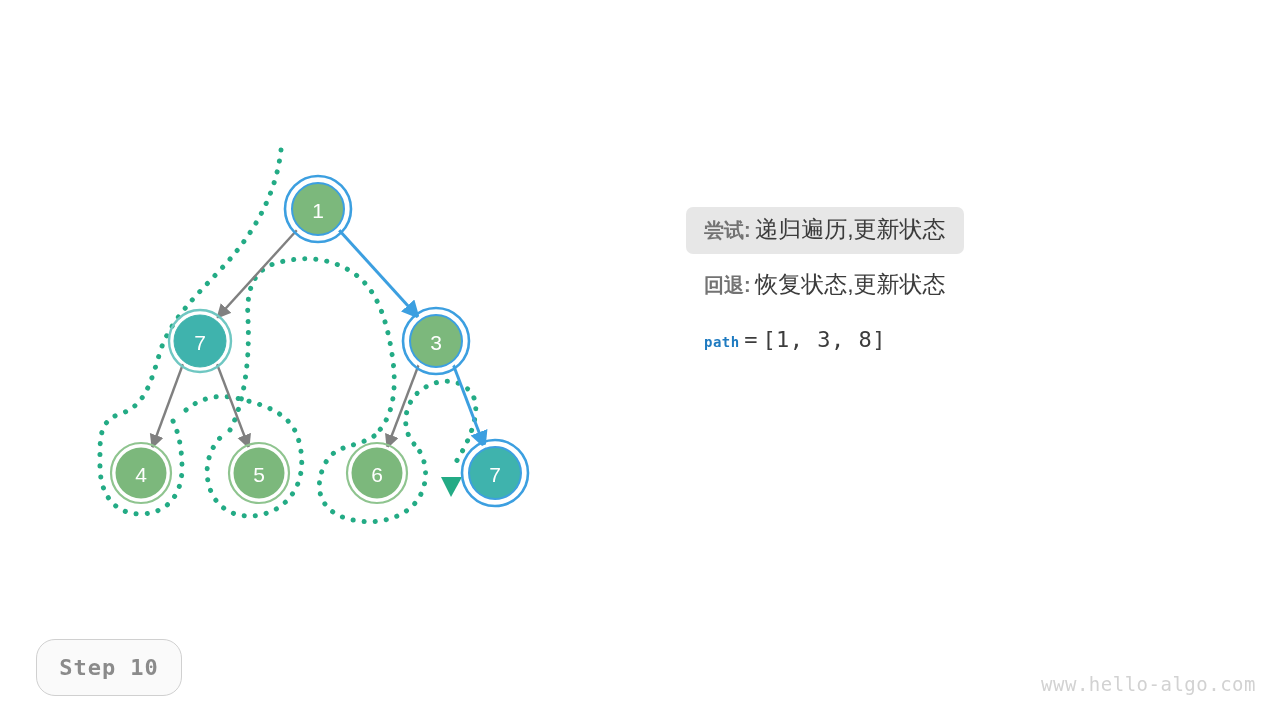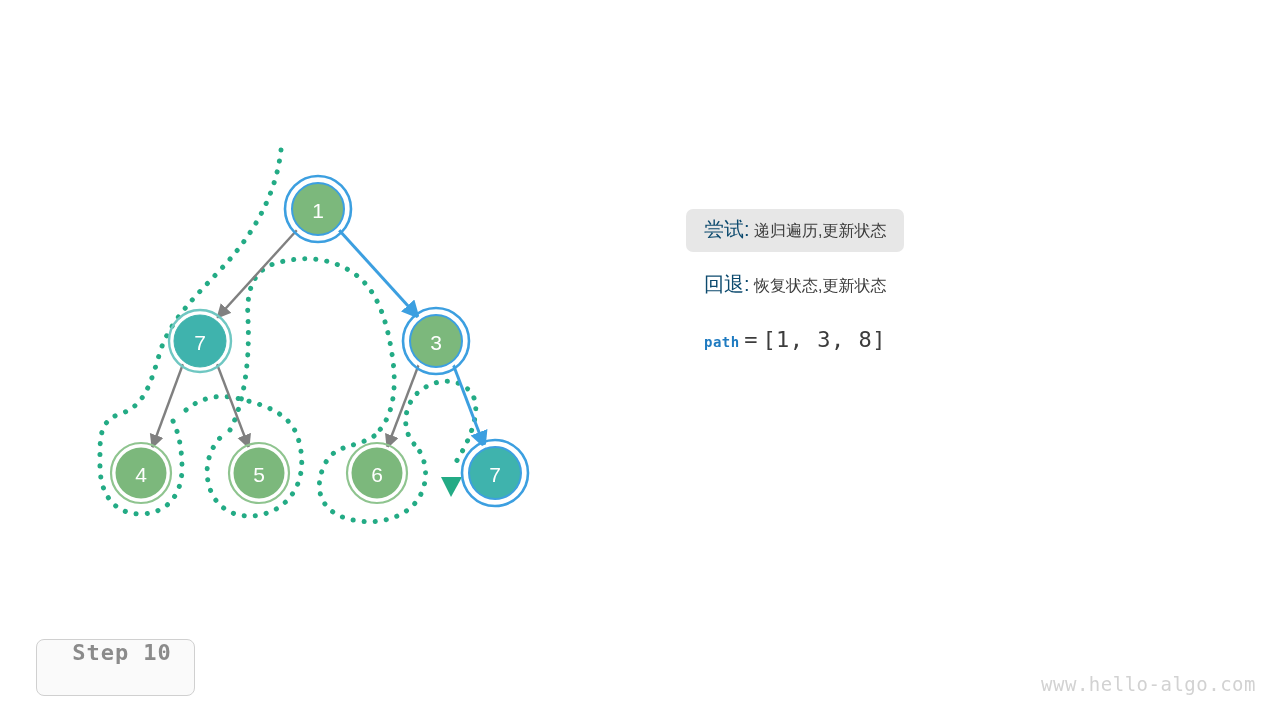--- a/index.html
+++ b/index.html
@@ -58,26 +58,26 @@
     white-space: nowrap;
   }
   .plain-box {
     padding: 7px 18px 9px 18px;
     display: inline-block;
     white-space: nowrap;
   }
   .cn-strong {
     font-family: "Liberation Sans", sans-serif;
     font-size: 20px;
-    font-weight: normal;
-    color: #0c4a6e;
+    font-weight: bold;
+    color: #737373;
   }
   .cn-text {
     font-family: "Liberation Sans", sans-serif;
-    font-size: 16px;
+    font-size: 23px;
     color: #3c3c3c;
   }
   .mono {
     font-family: "DejaVu Sans Mono", "Liberation Mono", monospace;
     font-size: 22px;
     color: #3c3c3c;
     letter-spacing: 0.5px;
   }
   .mono-key-blue {
     font-family: "DejaVu Sans Mono", "Liberation Mono", monospace;
@@ -97,26 +97,25 @@
   .gap-1 { margin-bottom: 10px; }
 
   
   #step-badge {
     position: absolute;
     left: 36px;
     top: 639px;
     width: 144px;
     height: 55px;
     border: 1px solid #d0d0d0;
-    border-radius: 8px;
+    border-radius: 19px;
     background: #fafafa;
     display: flex;
-    align-items: flex-start;
+    align-items: center;
     justify-content: center;
-    padding-left: 13px;
   }
   #step-badge span {
     font-family: "DejaVu Sans Mono", "Liberation Mono", monospace;
     font-size: 22px;
     font-weight: bold;
     color: #8b8b8b;
     letter-spacing: 1px;
   }
 
   

